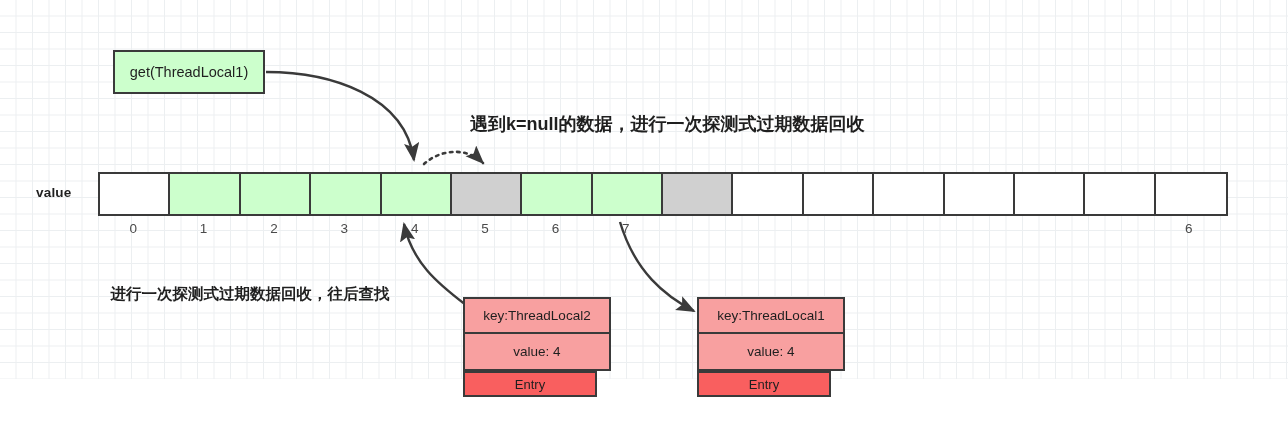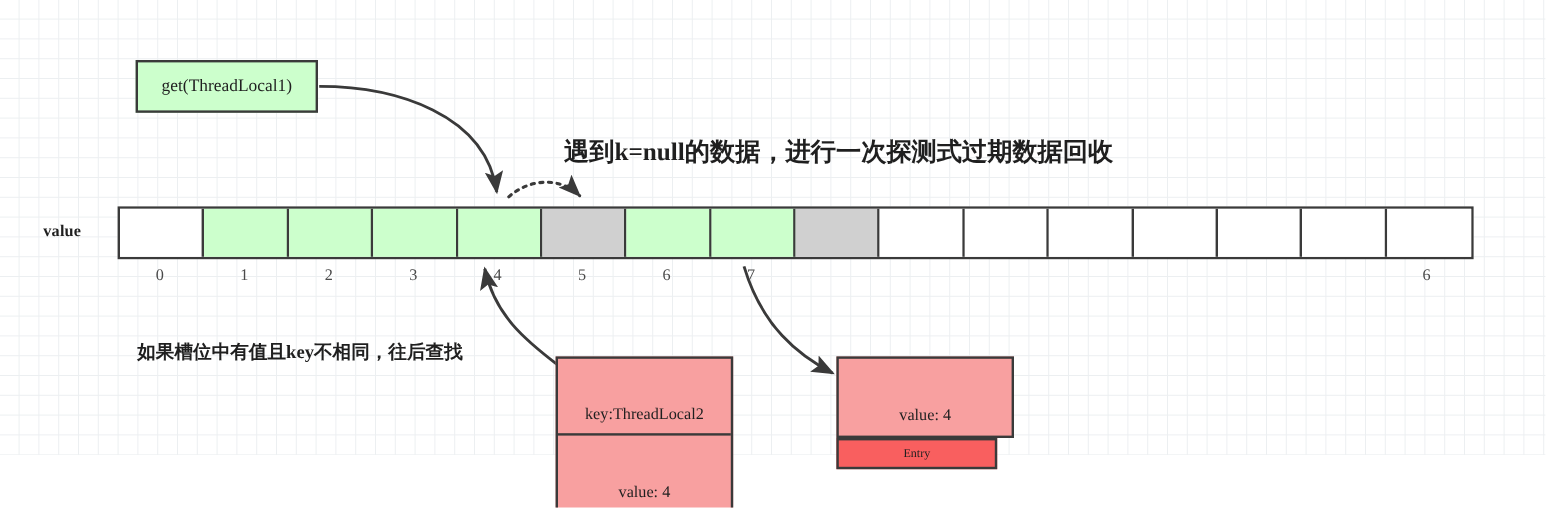--- a/index.html
+++ b/index.html
@@ -12,21 +12,20 @@
   }
   #canvas{
     position:relative;
     width:1288px;height:379px;
     background-color:#ffffff;
     background-image:
       linear-gradient(to right, #eceff1 1px, transparent 1px),
       linear-gradient(to bottom, #eceff1 1px, transparent 1px);
     background-size:16.5px 16.5px;
     background-position:-1px -1px;
-    font-family:Liberation Serif, serif;
   }
   #svg-layer{position:absolute;left:0;top:0;width:1288px;height:423px;pointer-events:none;}
 
   
   .call-box{
     position:absolute;
     left:113px;top:50px;width:152px;height:44px;
     background:#ccffcc;
     border:2px solid #3a3a3a;
     box-sizing:border-box;
@@ -76,21 +75,21 @@
     font-size:13.5px;
     color:#4a4a4a;
   }
   .idx.blank{color:transparent;}
 
   
   .anno-top{
     position:absolute;
     left:470px;top:112px;
     width:470px;
-    font-size:21px;font-weight:bold;color:#1f1f1f;
+    font-size:18px;font-weight:bold;color:#1f1f1f;
     white-space:nowrap;
   }
   .anno-bottom{
     position:absolute;
     left:104px;top:281px;
     width:292px;
     text-align:center;
     font-size:15.5px;font-weight:bold;color:#1f1f1f;
     line-height:25px;
   }
@@ -103,33 +102,32 @@
     border:2px solid #3a3a3a;
     box-sizing:border-box;
     background:#f8a0a0;
     z-index:2;
   }
   .entry-group .kv .line{
     height:35px;
     display:flex;align-items:center;justify-content:center;
     font-size:13.5px;color:#1f1f1f;
     box-sizing:border-box;
-    margin-top:29px;
   }
   .entry-group .kv .line.top{border-bottom:2px solid #3a3a3a;}
   .entry-group .tag{
     position:relative;
     margin-left:-2px;
     width:134px;
     height:26px;
     border:2px solid #3a3a3a;
     box-sizing:border-box;
     background:#f95f5f;
     display:flex;align-items:center;justify-content:center;
-    font-size:10px;color:#1f1f1f;
+    font-size:13px;color:#1f1f1f;
     z-index:1;
   }
   .entry-a{left:463px;top:297px;}
   .entry-a .tag{margin-left:0px;}
   .entry-b{left:697px;top:297px;}
   .entry-b .tag{margin-left:0px;}
 </style>
 </head>
 <body>
 
@@ -154,21 +152,21 @@
     <path d="M620,222 C635,272 665,296 694,311" fill="none" stroke="#3a3a3a" stroke-width="2.4" marker-end="url(#arrowhead)"></path>
   </svg>
 
   <div class="call-box">
     <span>get(ThreadLocal1)</span>
   </div>
 
   <div class="anno-top">遇到k=null的数据，进行一次探测式过期数据回收</div>
 
   <div class="anno-bottom">
-    <span>如果槽位中有值且key不相同，</span><span>往后查找</span>
+    <span>进行一次探测式过期数据回收，</span><span>往后查找</span>
   </div>
 
   <div class="table-label">value</div>
 
   <div class="table-row" id="table-row">
       <div class="cell"></div>
       <div class="cell green"></div>
       <div class="cell green"></div>
       <div class="cell green"></div>
       <div class="cell green"></div>
@@ -207,18 +205,19 @@
   <div class="entry-group entry-a">
     <div class="kv">
       <div class="line top">key:ThreadLocal2</div>
       <div class="line">value: 4</div>
     </div>
     <div class="tag">Entry</div>
   </div>
 
   <div class="entry-group entry-b">
     <div class="kv">
+      <div class="line top">key:ThreadLocal1</div>
       <div class="line">value: 4</div>
     </div>
     <div class="tag">Entry</div>
   </div>
 
 </div>
 
 </body></html>

